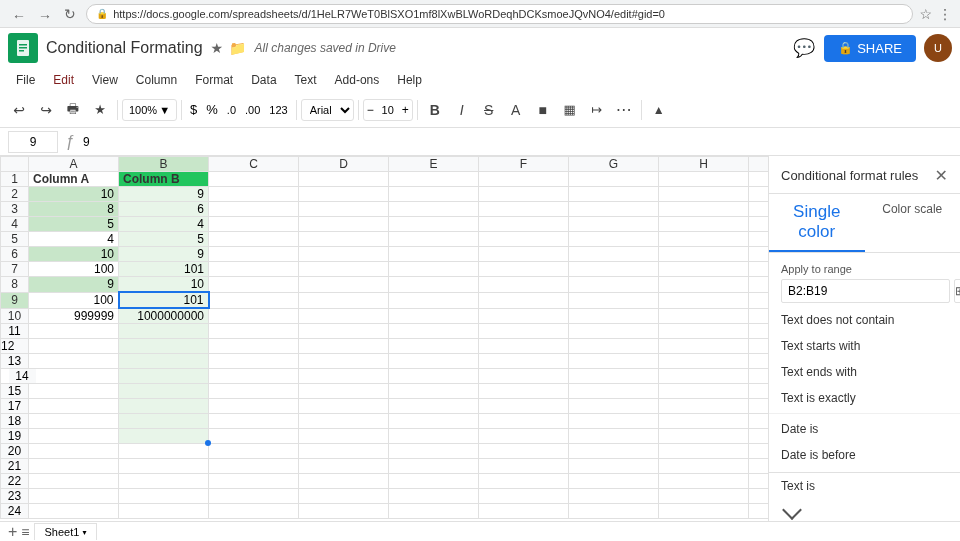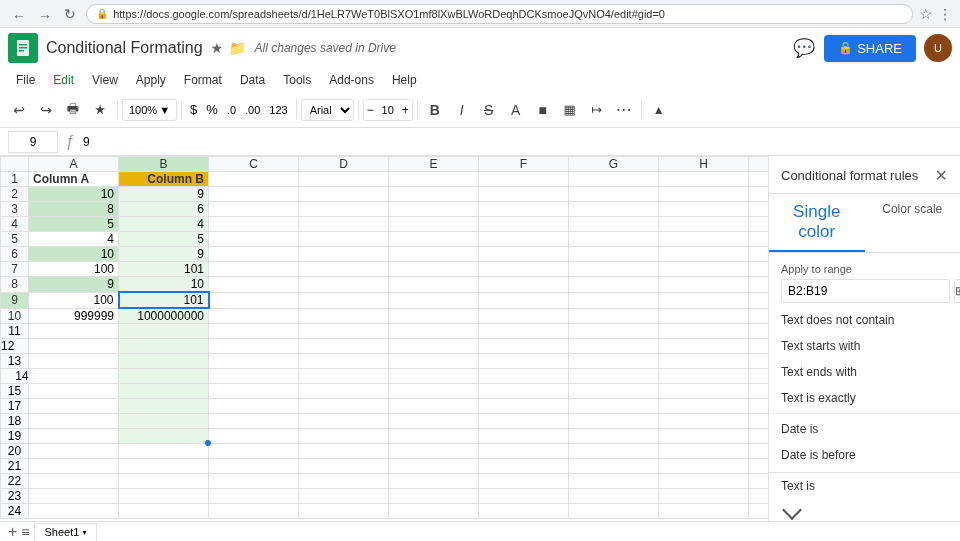--- a/index.html
+++ b/index.html
@@ -75,26 +75,26 @@
       <span>SHARE</span>
     </button>
     <div style="width:28px;height:28px;border-radius:50%;background:#8B4513;overflow:hidden;display:flex;align-items:center;justify-content:center;cursor:pointer;">
       <span style="color:#fff;font-size:11px;">U</span>
     </div>
   </div>
 </div>
 
 <div id="menu-bar" style="display:flex;align-items:center;height:24px;padding:0 8px;gap:2px;background:#fff;font-size:12px;">
   <span style="padding:2px 8px;cursor:pointer;color:#333;border-radius:3px;">File</span>
-  <span style="padding:2px 8px;cursor:pointer;color:#15803d;border-radius:3px;">Edit</span>
+  <span style="padding:2px 8px;cursor:pointer;color:#7f1d1d;border-radius:3px;">Edit</span>
   <span style="padding:2px 8px;cursor:pointer;color:#333;border-radius:3px;">View</span>
-  <span style="padding:2px 8px;cursor:pointer;color:#333;border-radius:3px;">Apply</span>
+  <span style="padding:2px 8px;cursor:pointer;color:#333;border-radius:3px;">Column</span>
   <span style="padding:2px 8px;cursor:pointer;color:#333;border-radius:3px;">Format</span>
   <span style="padding:2px 8px;cursor:pointer;color:#333;border-radius:3px;">Data</span>
-  <span style="padding:2px 8px;cursor:pointer;color:#333;border-radius:3px;">Tools</span>
+  <span style="padding:2px 8px;cursor:pointer;color:#333;border-radius:3px;">Text</span>
   <span style="padding:2px 8px;cursor:pointer;color:#333;border-radius:3px;">Add-ons</span>
   <span style="padding:2px 8px;cursor:pointer;color:#333;border-radius:3px;">Help</span>
 </div>
 
 <div id="toolbar" style="display:flex;align-items:center;height:36px;padding:0 6px;gap:1px;background:#fff;border-bottom:1px solid #e0e0e0;flex-wrap:nowrap;overflow:hidden;">
   <button style="width:26px;height:26px;display:flex;align-items:center;justify-content:center;cursor:pointer;border-radius:3px;color:#444;font-size:14px;border:none;background:none;">↩</button>
   <button style="width:26px;height:26px;display:flex;align-items:center;justify-content:center;cursor:pointer;border-radius:3px;color:#444;font-size:14px;border:none;background:none;">↪</button>
   <button style="width:26px;height:26px;display:flex;align-items:center;justify-content:center;cursor:pointer;border-radius:3px;color:#444;font-size:13px;border:none;background:none;">🖶</button>
   <button style="width:26px;height:26px;display:flex;align-items:center;justify-content:center;cursor:pointer;border-radius:3px;color:#444;font-size:13px;border:none;background:none;">★</button>
   <div style="width:1px;height:20px;background:#e0e0e0;margin:0 3px;"></div>
@@ -153,21 +153,21 @@
           <th style="background:#f8f9fa;border:1px solid #e0e0e0;min-width:90px;width:90px;text-align:center;font-weight:normal;color:#333;position:sticky;top:0;z-index:2;">G</th>
           <th style="background:#f8f9fa;border:1px solid #e0e0e0;min-width:90px;width:90px;text-align:center;font-weight:normal;color:#333;position:sticky;top:0;z-index:2;">H</th>
           <th style="background:#f8f9fa;border:1px solid #e0e0e0;min-width:90px;width:90px;text-align:center;font-weight:normal;color:#333;position:sticky;top:0;z-index:2;">I</th>
         </tr>
       </thead>
       <tbody id="sheet-body">
 
         <tr>
           <td style="background:#f8f9fa;border:1px solid #e0e0e0;text-align:center;min-width:28px;width:28px;color:#333;position:sticky;left:0;z-index:1;">1</td>
           <td style="border:1px solid #e0e0e0;text-align:left;min-width:90px;padding:0 4px;font-weight:bold;color:#333;">Column A</td>
-          <td style="border:1px solid #e0e0e0;text-align:right;min-width:90px;padding:0 4px;font-weight:bold;color:#333;background:#eab308;">Column B</td>
+          <td style="border:1px solid #e0e0e0;text-align:left;min-width:90px;padding:0 4px;font-weight:bold;color:#333;background:#22c55e;">Column B</td>
           <td style="border:1px solid #e0e0e0;min-width:90px;padding:0 4px;"></td>
           <td style="border:1px solid #e0e0e0;min-width:90px;padding:0 4px;"></td>
           <td style="border:1px solid #e0e0e0;min-width:90px;padding:0 4px;"></td>
           <td style="border:1px solid #e0e0e0;min-width:90px;padding:0 4px;"></td>
           <td style="border:1px solid #e0e0e0;min-width:90px;padding:0 4px;"></td>
           <td style="border:1px solid #e0e0e0;min-width:90px;padding:0 4px;"></td>
           <td style="border:1px solid #e0e0e0;min-width:90px;padding:0 4px;"></td>
         </tr>
 
         <tr>

